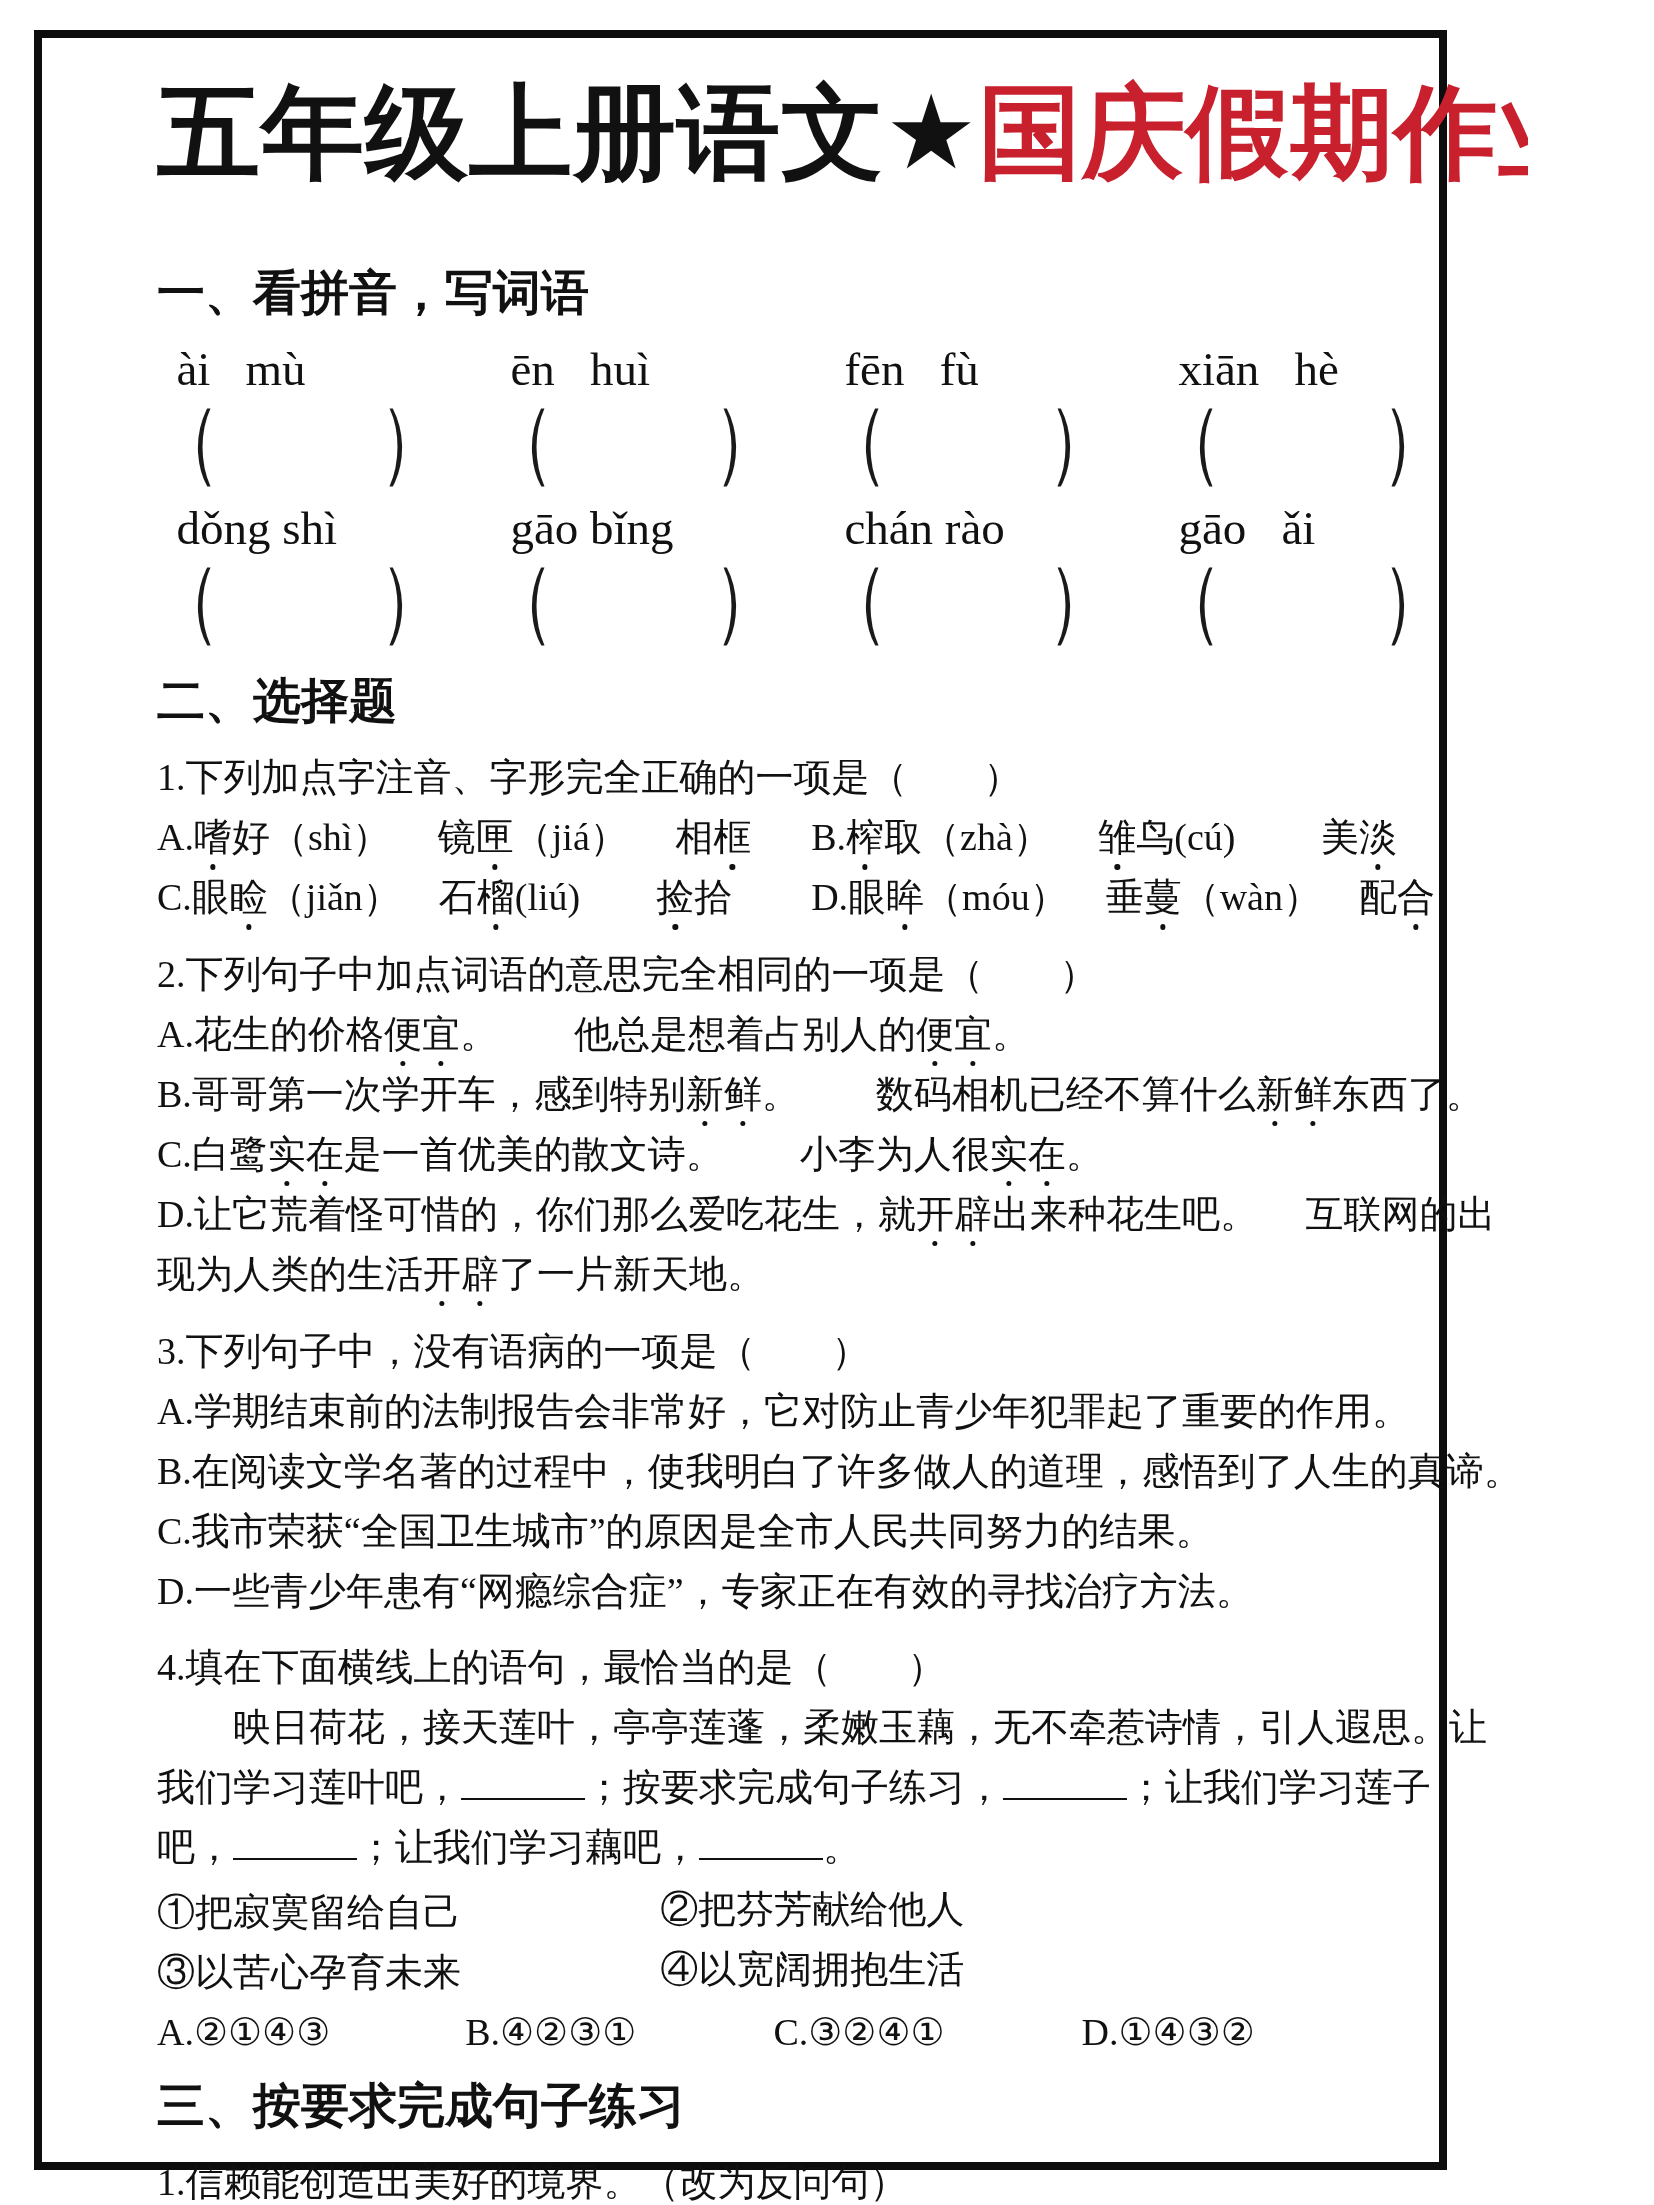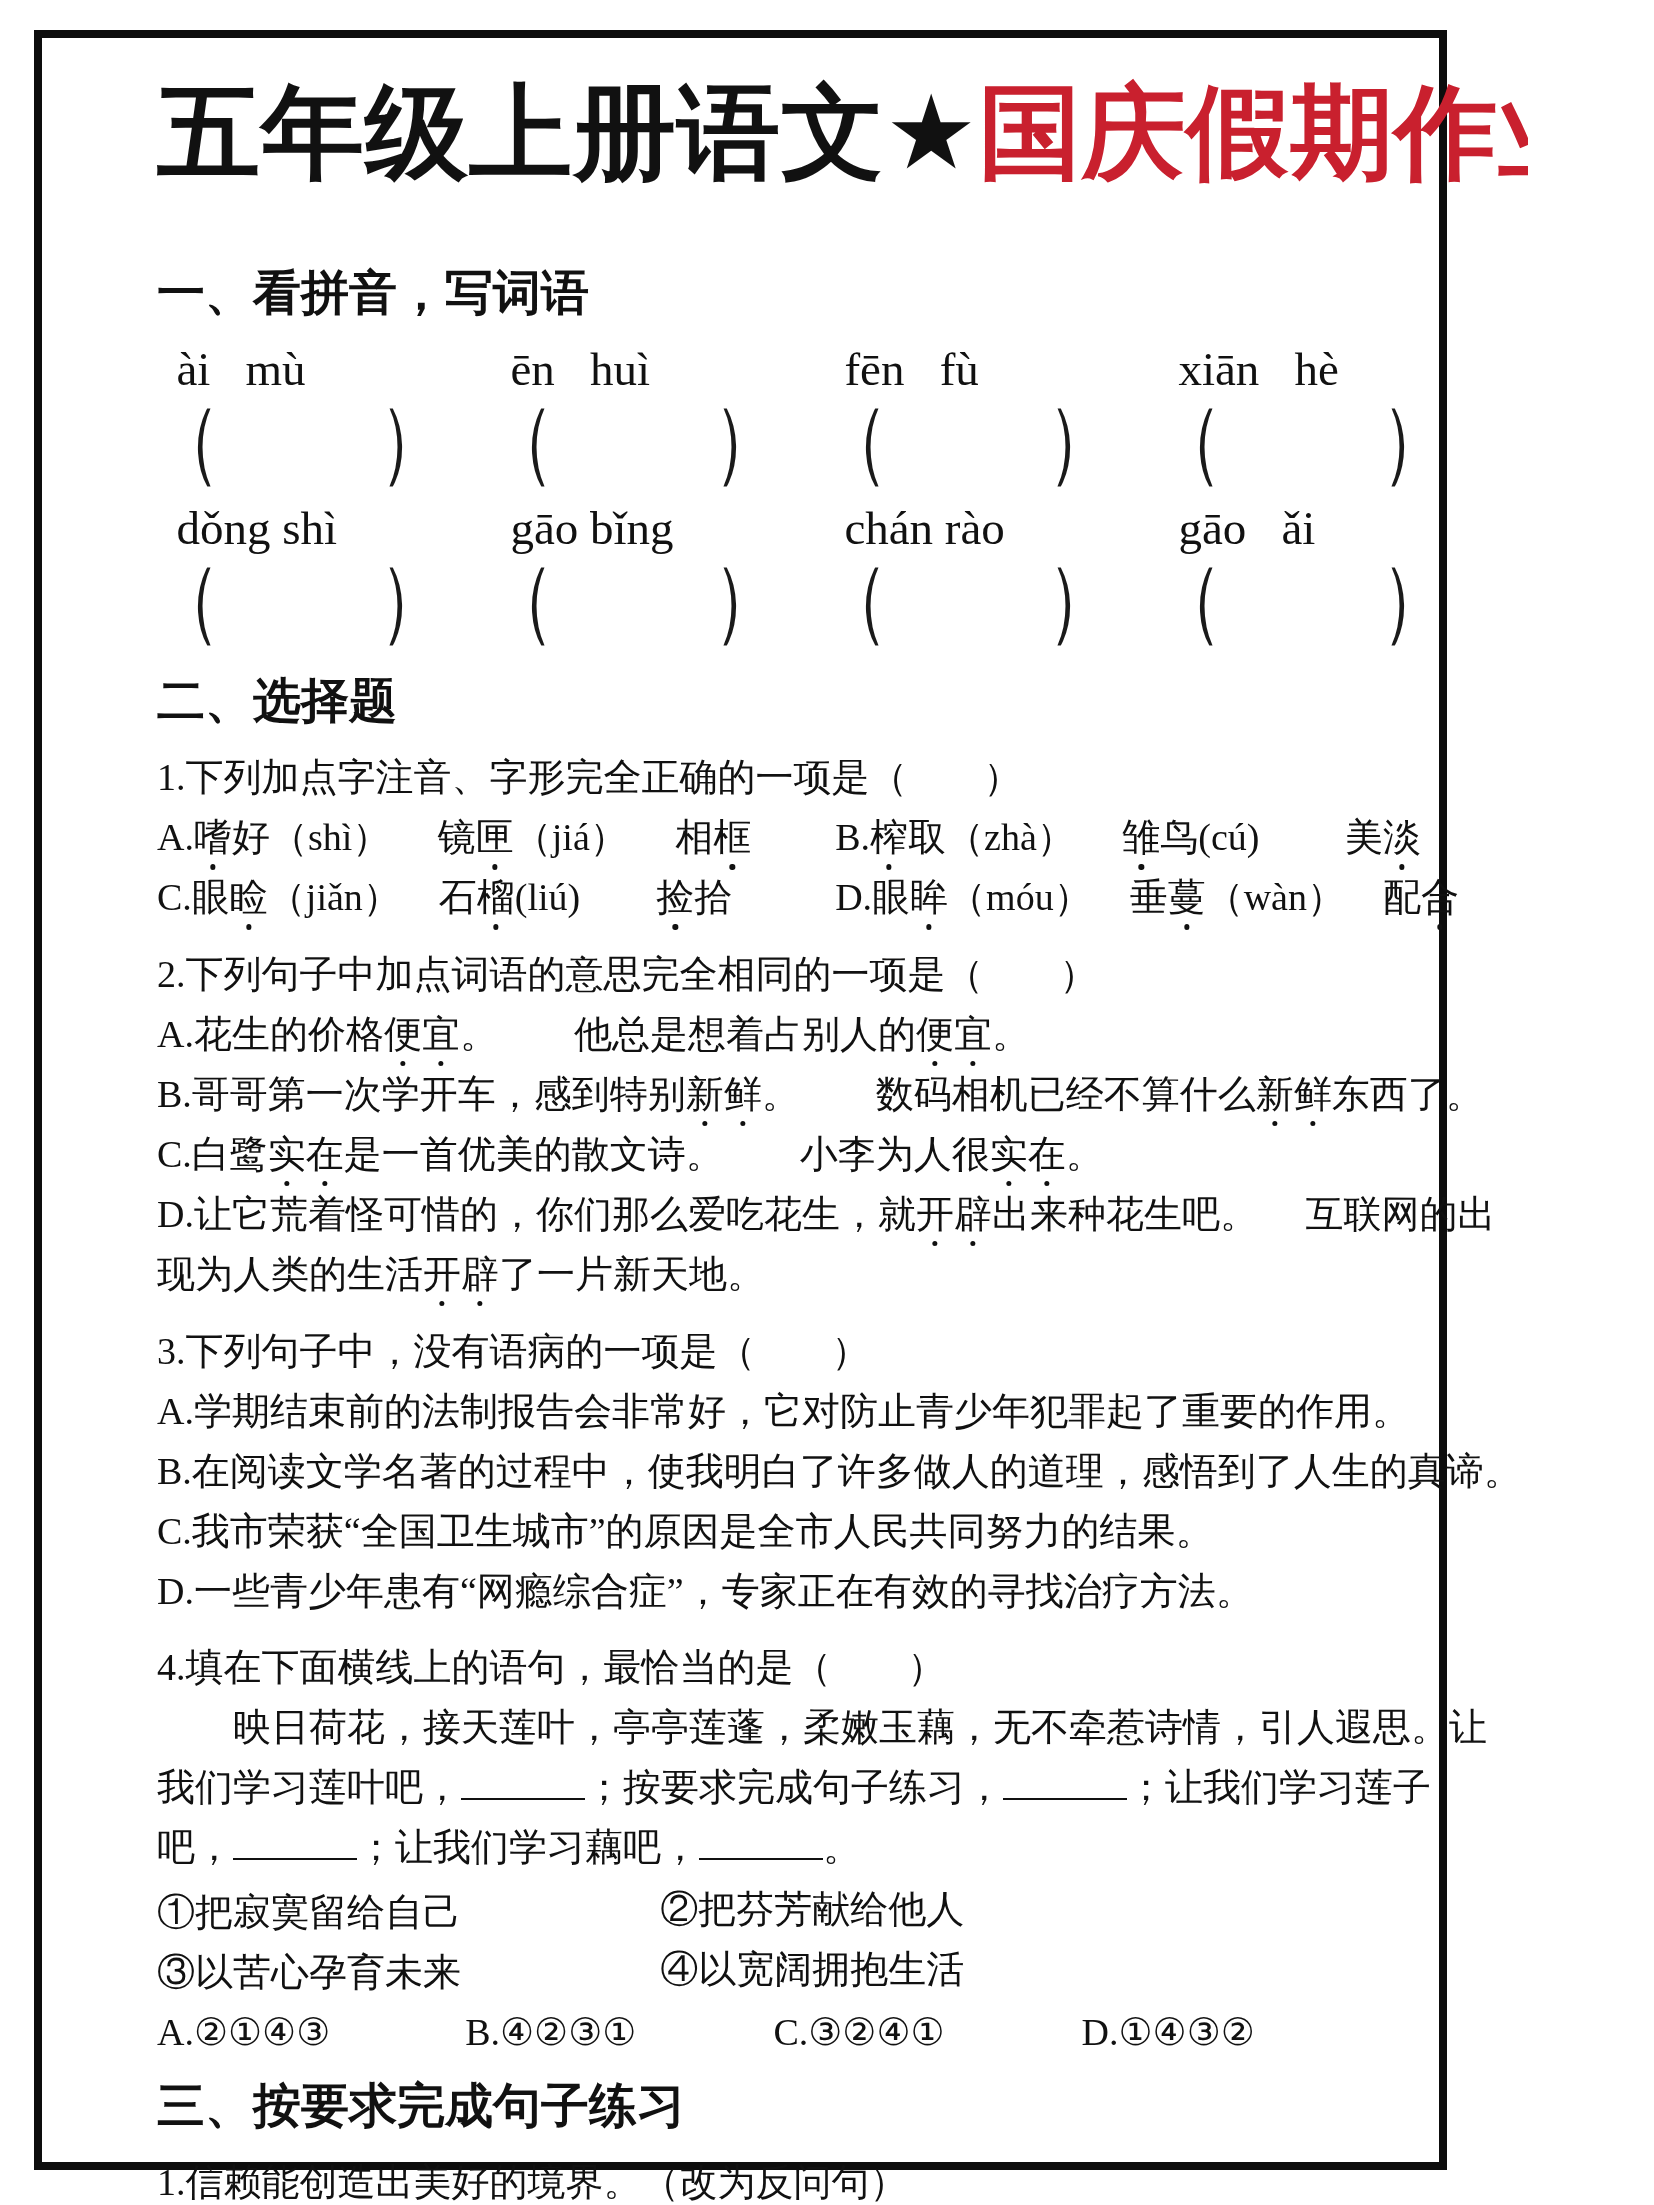--- a/index.html
+++ b/index.html
@@ -73,21 +73,21 @@
     box-sizing:border-box;
   }
   .paren{
     display:inline-block;
     font-size:63px;
     font-weight:300;
     transform:scaleY(1.45);
     color:#1a1a1a;
   }
   .paren-gap{display:inline-block;width:160px;}
-  .two-col{display:flex;gap:24px;}
+  .two-col{display:flex;}
   .two-col .cell-l{flex:0 0 52%;}
   .two-col .cell-r{flex:1;}
   .opt-col{display:flex;}
   .opt-col .cell-l{flex:0 0 40%;}
   .opt-col .cell-r{flex:1;font-family:Liberation Mono, monospace;}
   .ans-row{display:flex;}
   .ans-row .ans{flex:0 0 24.5%;}
   .blank{
     display:inline-block;
     width:124px;

